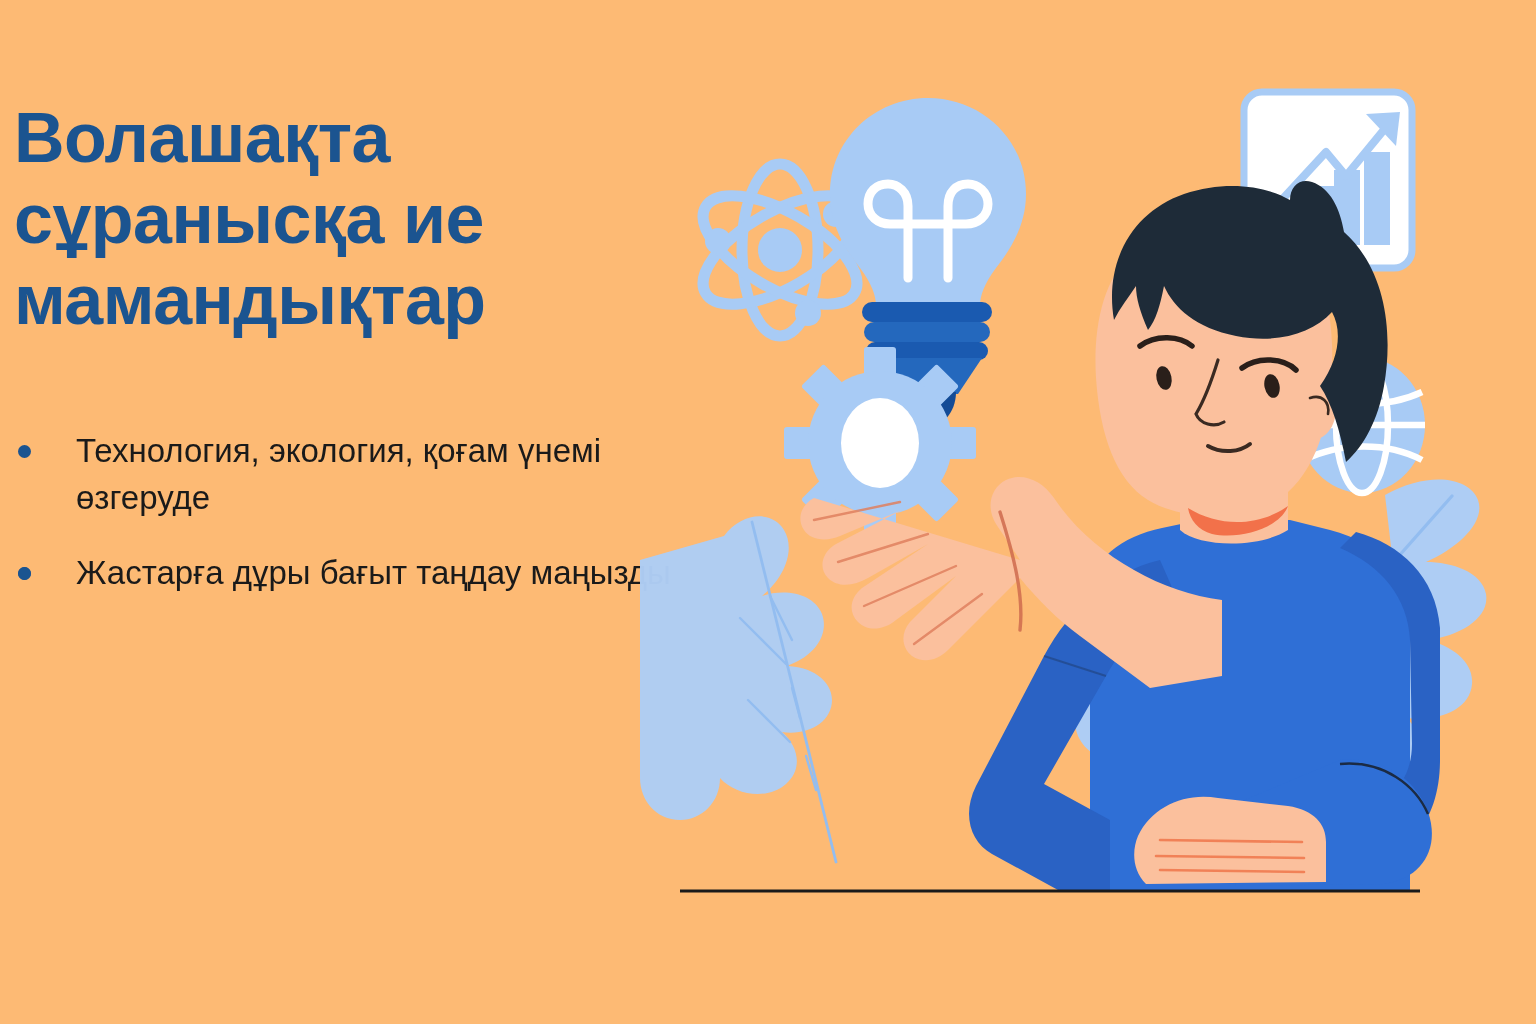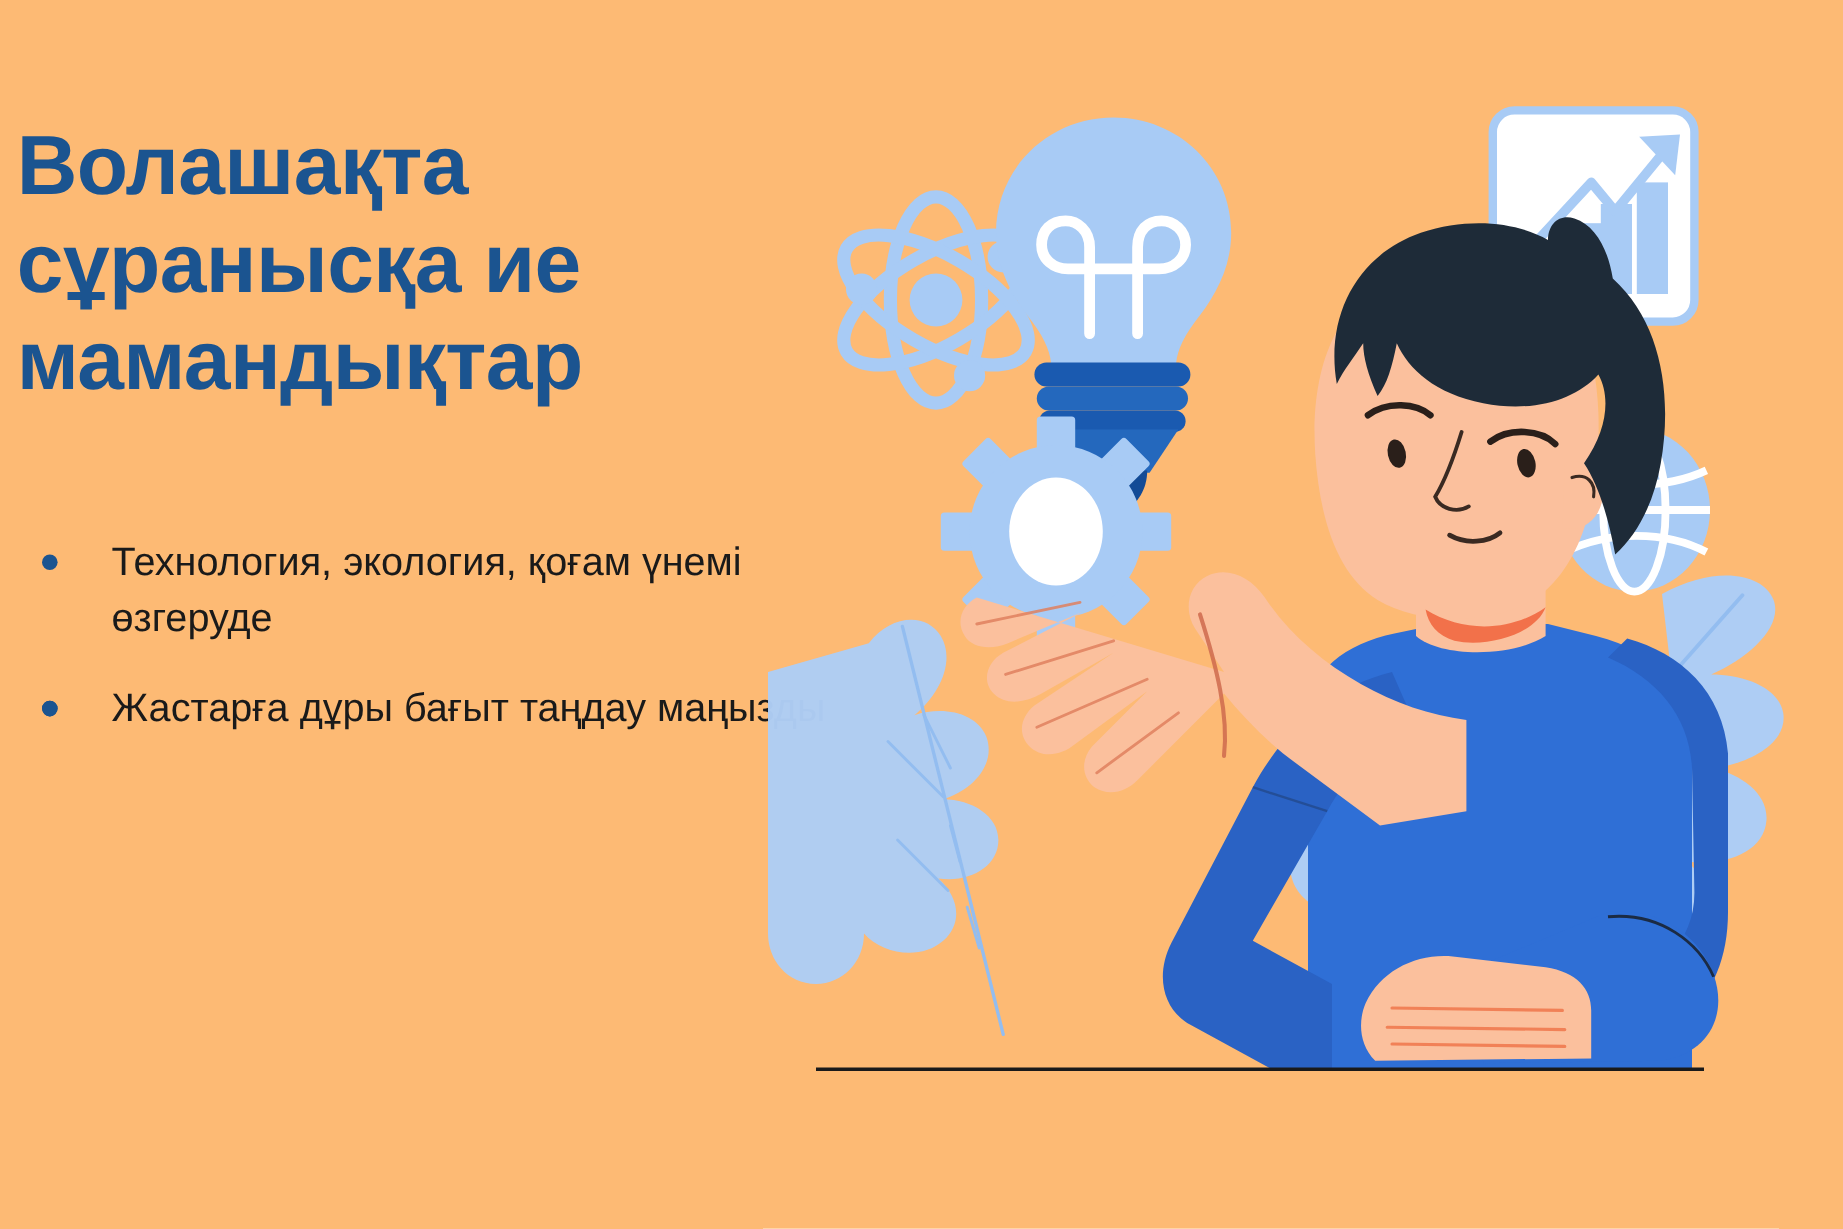--- a/index.html
+++ b/index.html
@@ -41,21 +41,21 @@
     letter-spacing: -0.5px;
     white-space: pre-line;
   }
 
   #bullet-list {
     position: absolute;
     left: 0px;
     top: 428px;
     width: 690px;
     list-style: none;
-    margin: 17px;
+    margin: 0;
     padding: 0;
   }
   .bullet-item {
     position: relative;
     padding-left: 76px;
     margin-bottom: 28px;
     font-size: 33px;
     line-height: 1.42;
     color: #1a1a1a;
     font-weight: normal;

